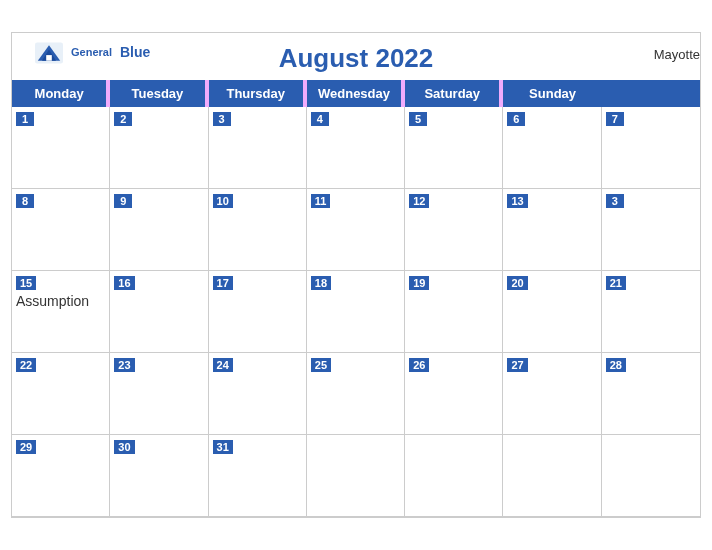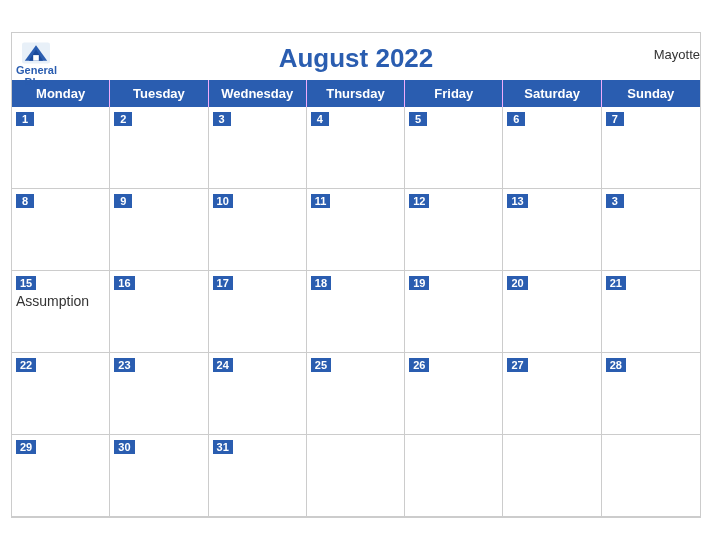--- a/index.html
+++ b/index.html
@@ -34,34 +34,35 @@
     }
     .calendar-region {
       position: absolute;
       right: 0;
       top: 14px;
       font-size: 13px;
       color: #333;
     }
     .logo-area {
       position: absolute;
-      left: 4px;
+      left: 23px;
       top: 8px;
       display: flex;
-      flex-direction: column;
+      flex-direction: row;
       align-items: center;
+      gap: 8px;
     }
     .logo-text-general {
       font-size: 11px;
       color: #2a5db0;
       font-weight: bold;
       line-height: 1.1;
     }
     .logo-text-blue {
-      font-size: 11px;
+      font-size: 14px;
       color: #2a5db0;
       font-weight: bold;
       line-height: 1.1;
     }
     .logo-icon {
       width: 28px;
       height: 22px;
       margin-top: 1px;
     }
     .days-header {
@@ -69,21 +70,21 @@
       grid-template-columns: repeat(7, 1fr);
       background: #2a5db0;
     }
     .day-header-cell {
       background: #2a5db0;
       color: #fff;
       text-align: center;
       padding: 6px 0;
       font-size: 13px;
       font-weight: bold;
-      border-right: 1px solid #f0abfc;
+      border-right: 4px solid #f0abfc;
     }
     .day-header-cell:last-child {
       border-right: none;
       text-align: center;
     }
     .calendar-grid {
       display: grid;
       grid-template-columns: repeat(7, 1fr);
       grid-template-rows: repeat(5, 1fr);
     }
@@ -132,23 +133,22 @@
       <span class="logo-text-general">General</span>
       <span class="logo-text-blue">Blue</span>
     </div>
     <div class="calendar-title">August 2022</div>
     <div class="calendar-region">Mayotte</div>
   </div>
 
   <div class="days-header">
   <div class="day-header-cell">Monday</div>
       <div class="day-header-cell">Tuesday</div>
+      <div class="day-header-cell">Thursday</div>
       <div class="day-header-cell">Wednesday</div>
-      <div class="day-header-cell">Thursday</div>
-      <div class="day-header-cell">Friday</div>
       <div class="day-header-cell">Saturday</div>
       <div class="day-header-cell">Sunday</div>
     </div>
 
   <div class="calendar-grid">
   <div class="calendar-cell"><span class="date-number">1</span></div>
       <div class="calendar-cell"><span class="date-number">2</span></div>
       <div class="calendar-cell"><span class="date-number">3</span></div>
       <div class="calendar-cell"><span class="date-number">4</span></div>
       <div class="calendar-cell"><span class="date-number">5</span></div>

